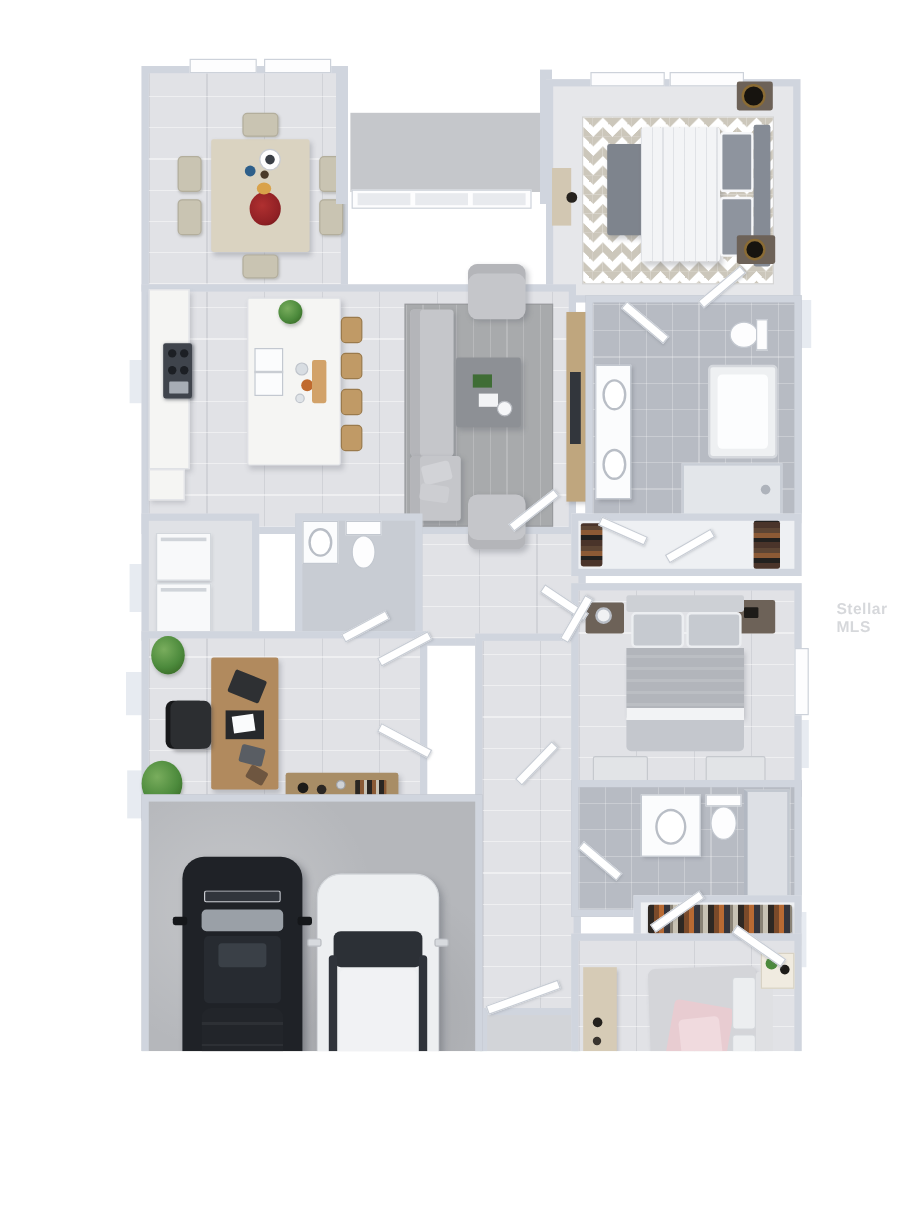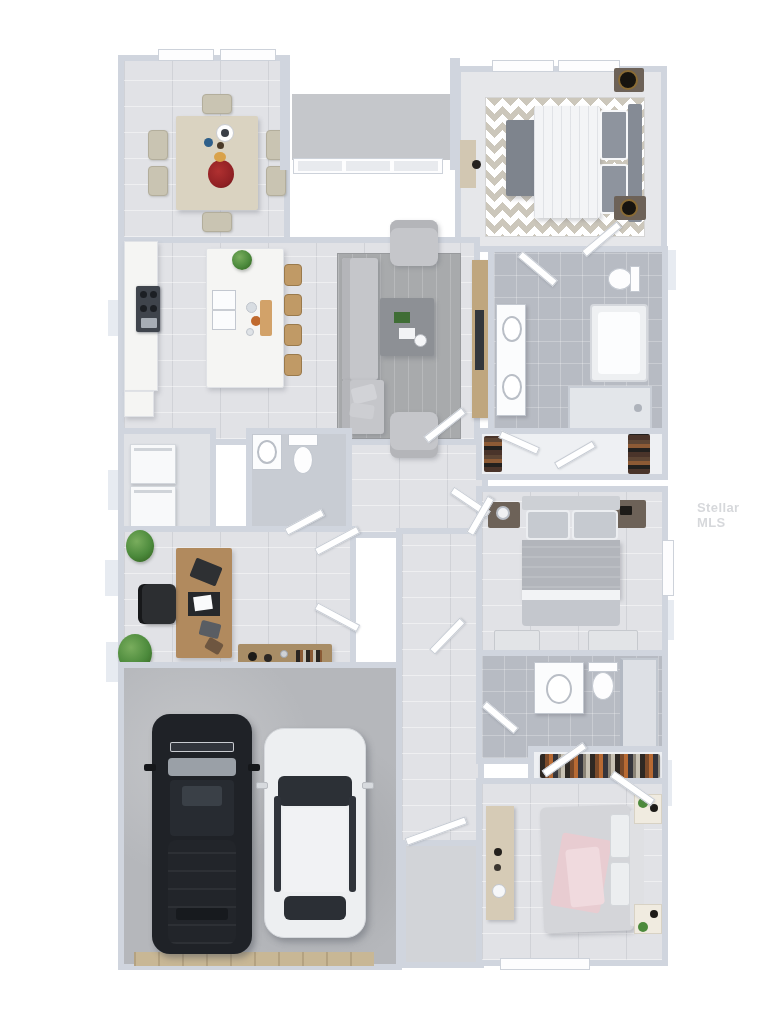--- a/index.html
+++ b/index.html
@@ -1,16 +1,16 @@
 <!DOCTYPE html>
 <html style="--wall: #d0d5de; --wallLight: #e7ebf1; --floorWood: #e1e2e6; --floorTile: #c9cdd4; --bathTile: #b7bbc3; --closetFloor: #eef0f3; --garageFloor: #b5b7bb; --marble: #f5f5f3; --stool: #c09a66; --rugLiving: #a8aaac; --sofa: #c5c6ca; --coffeeTable: #8d9095; --mediaWood: #bfa67e; --tv: #32363c; --chevronA: #ccc7bb; --chevronB: #ffffff; --bedWhite: #f3f4f6; --pillowGray: #8e949e; --headboard: #858b95; --benchGray: #7e848d; --nightstandDark: #6d6258; --lampBlack: #17140f; --diningTable: #dad3c1; --diningChair: #c9c4b2; --deskWood: #b18a5e; --consoleWood: #a88d66; --chairBlack: #2c2e31; --plantGreen: #4c8a3c; --washer: #f8f9fa; --fixtureWhite: #fbfcfd; --bed2Duvet: #b2b5bb; --bed2Pillow: #c6cad0; --bed3Duvet: #d4d5d9; --bed3Pink: #e8ccd1; --carBlack: #1f2227; --carGlassDark: #2c3036; --carWhite: #edeff1; --windshieldSilver: #9aa0a7; --garageDoor: #c8b795; --porchSlab: #c5c7cb; --window: #fdfdfe; --door: #ffffff; --watermark: #b6b9bf;"><head>
 <meta charset="utf-8">
 <style>
   html,body{margin:0;padding:0;background:#fff;font-family:"Liberation Sans",sans-serif;}
-  #canvas{position:relative;width:768px;height:1024px;background:#fff;overflow:hidden;}
+  #canvas{position:relative;width:768px;height:876px;background:#fff;overflow:hidden;}
   .r{position:absolute;border:6px solid var(--wall);box-sizing:border-box;}
   .f{position:absolute;box-sizing:border-box;}
   .c{border-radius:50%;}
   .wood{background:
     repeating-linear-gradient(0deg, rgba(255,255,255,.45) 0 1px, transparent 1px 26px),
     repeating-linear-gradient(90deg, rgba(170,173,181,.30) 0 1px, transparent 1px 48px),
     var(--floorWood);}
   .woodv{background:
     repeating-linear-gradient(90deg, rgba(255,255,255,.45) 0 1px, transparent 1px 26px),
     repeating-linear-gradient(0deg, rgba(170,173,181,.30) 0 1px, transparent 1px 48px),

